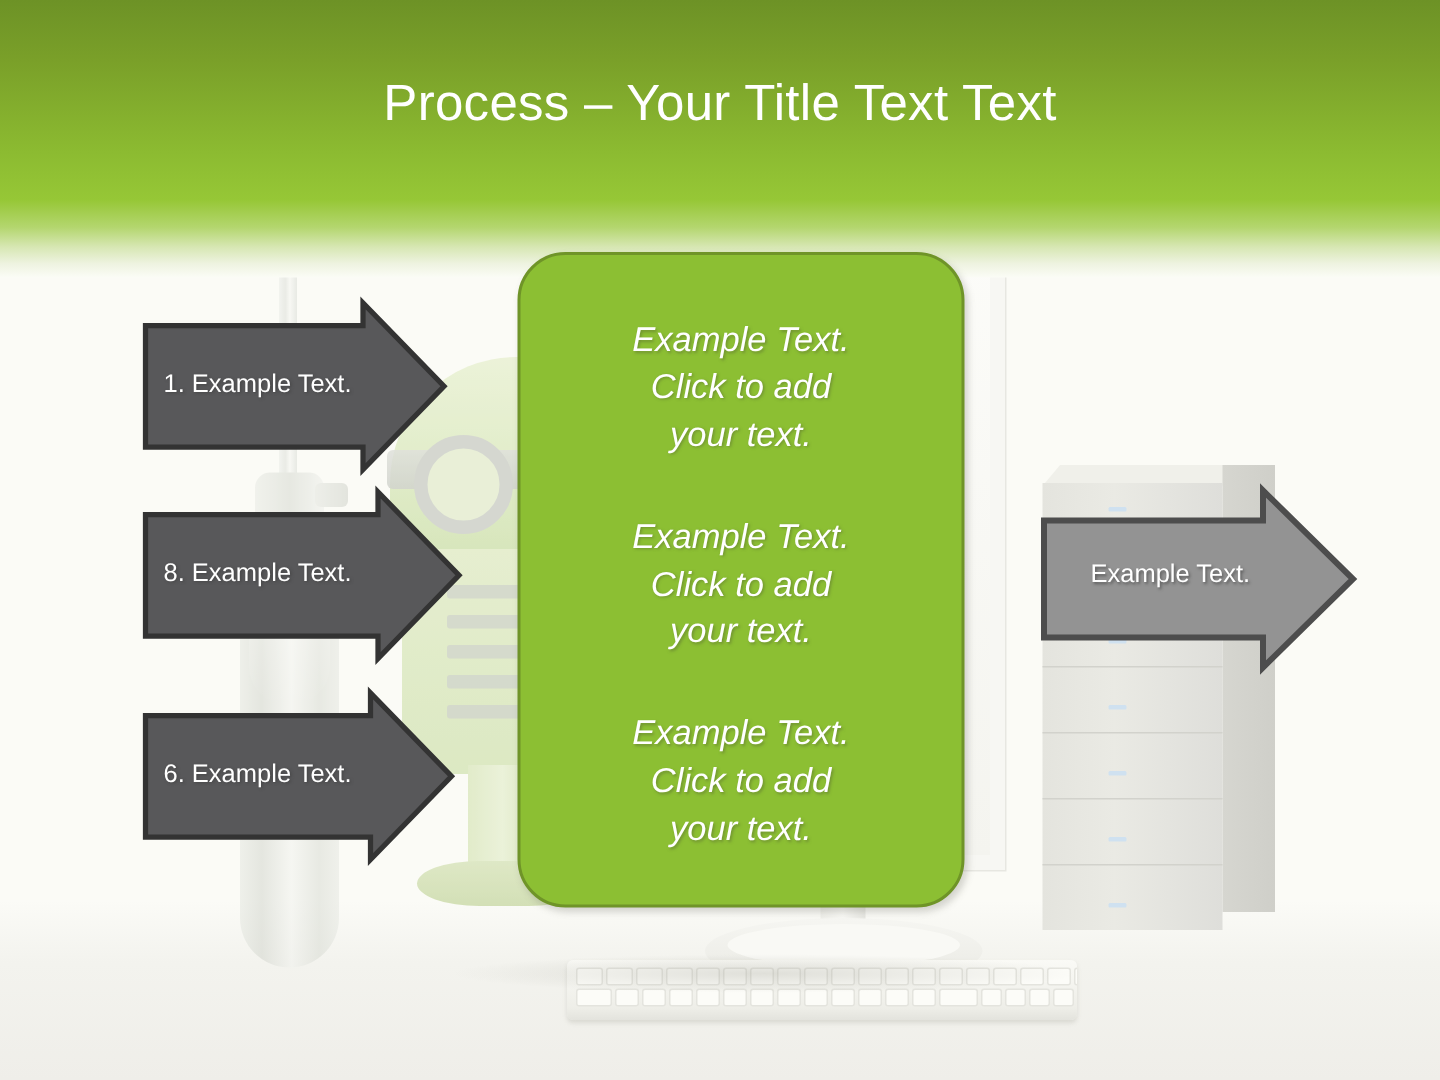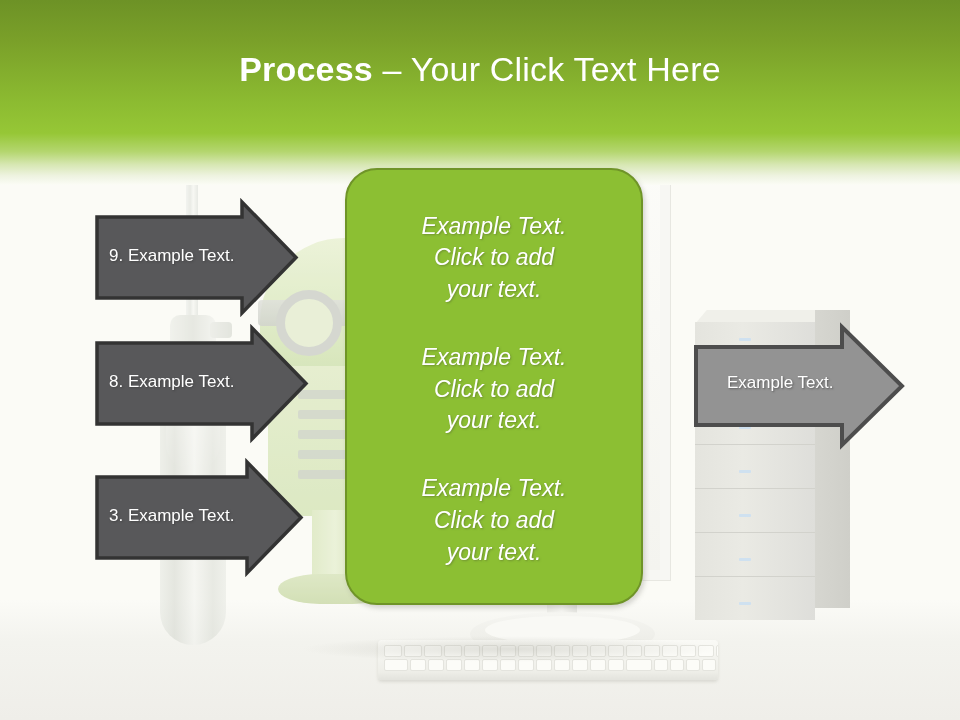--- a/index.html
+++ b/index.html
@@ -181,21 +181,21 @@
       #fbfcf6 100%);
   }
   .title {
     position: absolute; left: 0; top: 50px; width: 960px;
     text-align: center;
     color: #ffffff;
     font-size: 34px;
     letter-spacing: .2px;
     white-space: nowrap;
   }
-  .title .bold { font-weight: bold; }
+  .title .bold { font-weight: normal; }
   .title .light { font-weight: normal; }
 
   
   .arrow { position: absolute; }
   .arrow svg { display: block; overflow: visible; }
   .arrow-label {
     position: absolute;
     color: #ffffff;
     font-size: 17px;
     white-space: nowrap;
@@ -336,42 +336,42 @@
           <div class="kb-key" style="left: 302px; width: 14px;"></div>
           <div class="kb-key" style="left: 318px; width: 14px;"></div>
         </div>
     </div>
 
     <div class="desk-shadow"></div>
   </div>
 
   <div class="header"></div>
   <div class="title">
-    <span class="bold">Process</span><span class="light"> – </span><span class="light">Your Click Text Here</span>
+    <span class="bold">Process</span><span class="light"> – </span><span class="light">Your Title Text Text</span>
   </div>
 
   <div class="arrow" style="left:95px; top:200px;">
     <svg width="205" height="115" viewBox="0 0 205 115">
       <polygon points="2,17 147,17 147,2 201,57.5 147,113 147,98 2,98" fill="#58585a" stroke="#333333" stroke-width="3.5" stroke-linejoin="miter"></polygon>
     </svg>
-    <div class="arrow-label" style="left:14px; top:46px;">9. Example Text.</div>
+    <div class="arrow-label" style="left:14px; top:46px;">1. Example Text.</div>
   </div>
 
   <div class="arrow" style="left:95px; top:326px;">
     <svg width="215" height="115" viewBox="0 0 215 115">
       <polygon points="2,17 157,17 157,2 211,57.5 157,113 157,98 2,98" fill="#58585a" stroke="#333333" stroke-width="3.5" stroke-linejoin="miter"></polygon>
     </svg>
     <div class="arrow-label" style="left:14px; top:46px;">8. Example Text.</div>
   </div>
 
   <div class="arrow" style="left:95px; top:460px;">
     <svg width="210" height="115" viewBox="0 0 210 115">
       <polygon points="2,17 152,17 152,2 206,57.5 152,113 152,98 2,98" fill="#58585a" stroke="#333333" stroke-width="3.5" stroke-linejoin="miter"></polygon>
     </svg>
-    <div class="arrow-label" style="left:14px; top:46px;">3. Example Text.</div>
+    <div class="arrow-label" style="left:14px; top:46px;">6. Example Text.</div>
   </div>
 
   <div class="panel">
     <div class="panel-body">
       <div class="panel-para">Example Text.
 Click  to add
 your text.</div>
       <div class="panel-para">Example Text.
 Click  to add
 your text.</div>

